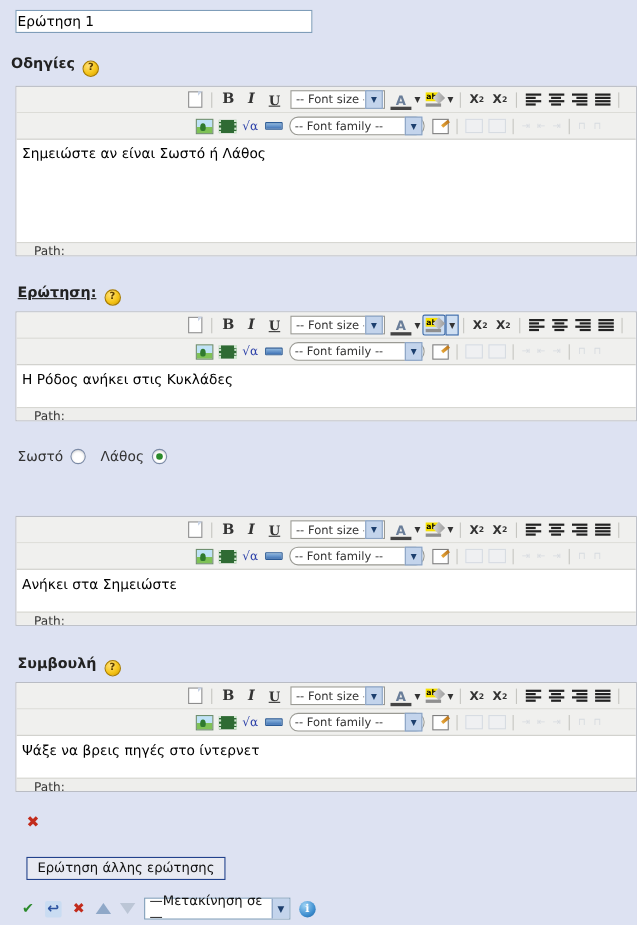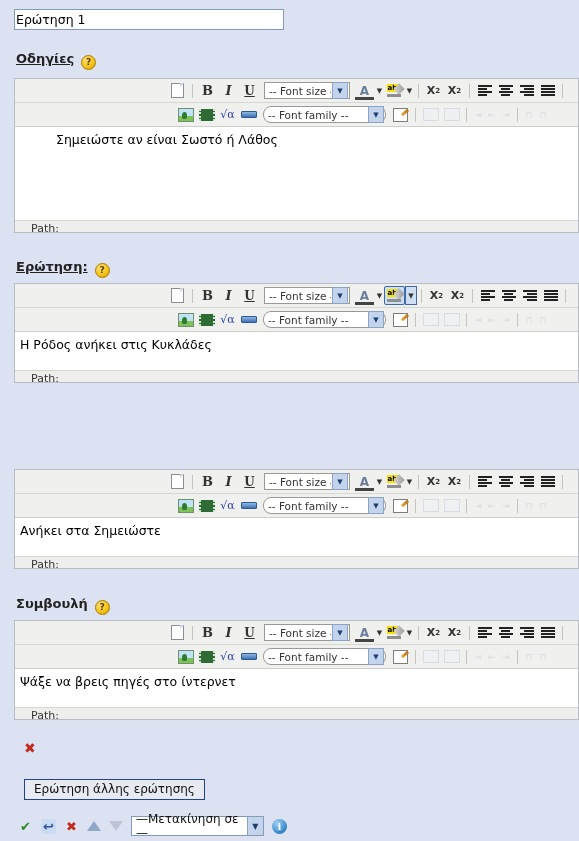--- a/index.html
+++ b/index.html
@@ -190,21 +190,21 @@
     font-family:"DejaVu Serif",serif;
   }
 </style>
 </head>
 <body>
 
 <div class="page">
 
   <input class="title-input" value="Ερώτηση 1" style="">
 
-  <div class="sec-label" style="left:16px;top:51px;text-decoration:underline;">
+  <div class="sec-label" style="left:10px;top:51px;">
     <span>Οδηγίες</span><span class="help-icon">?</span>
   </div>
 
   <div class="editor" style="top:78px;height:155px;">
     <div class="tbar">
       <div class="tb-row">
         <div class="tbtn">
             <span class="ic-doc"></span>
           </div>
         <div class="sep"></div>
@@ -292,21 +292,21 @@
           </div>
         <div class="sep"></div>
         <div class="tbtn dim ic-ind">⇥</div>
         <div class="tbtn dim ic-ind">⇤</div>
         <div class="tbtn dim ic-ind">⇥</div>
         <div class="sep"></div>
         <div class="tbtn dim ic-ind">⊓</div>
         <div class="tbtn dim ic-ind">⊓</div>
       </div>
     </div>
-    <div class="content" style="height:88px;margin-left:36px;">Σημειώστε αν είναι Σωστό ή Λάθος</div>
+    <div class="content" style="height:88px;">Σημειώστε αν είναι Σωστό ή Λάθος</div>
     <div class="pathbar">Path:</div>
   </div>
 
   <div class="sec-label" style="left:16px;top:259px;text-decoration:underline;">
     <span>Ερώτηση:</span><span class="help-icon">?</span>
   </div>
 
   <div class="editor" style="top:283px;height:100px;">
     <div class="tbar">
       <div class="tb-row">
@@ -402,20 +402,26 @@
         <div class="tbtn dim ic-ind">⇥</div>
         <div class="sep"></div>
         <div class="tbtn dim ic-ind">⊓</div>
         <div class="tbtn dim ic-ind">⊓</div>
       </div>
     </div>
     <div class="content" style="height:33px;">Η Ρόδος ανήκει στις Κυκλάδες</div>
     <div class="pathbar">Path:</div>
   </div>
 
+  <div class="radio-row" style="top:407px;">
+    <span>Σωστό</span>
+    <span class="radio"></span>
+    <span style="margin-left:6px;">Λάθος</span>
+    <span class="radio on"></span>
+  </div>
 
 
   <div class="editor" style="top:469px;height:100px;">
     <div class="tbar">
       <div class="tb-row">
         <div class="tbtn">
             <span class="ic-doc"></span>
           </div>
         <div class="sep"></div>
         <div class="tbtn bold">B</div>

